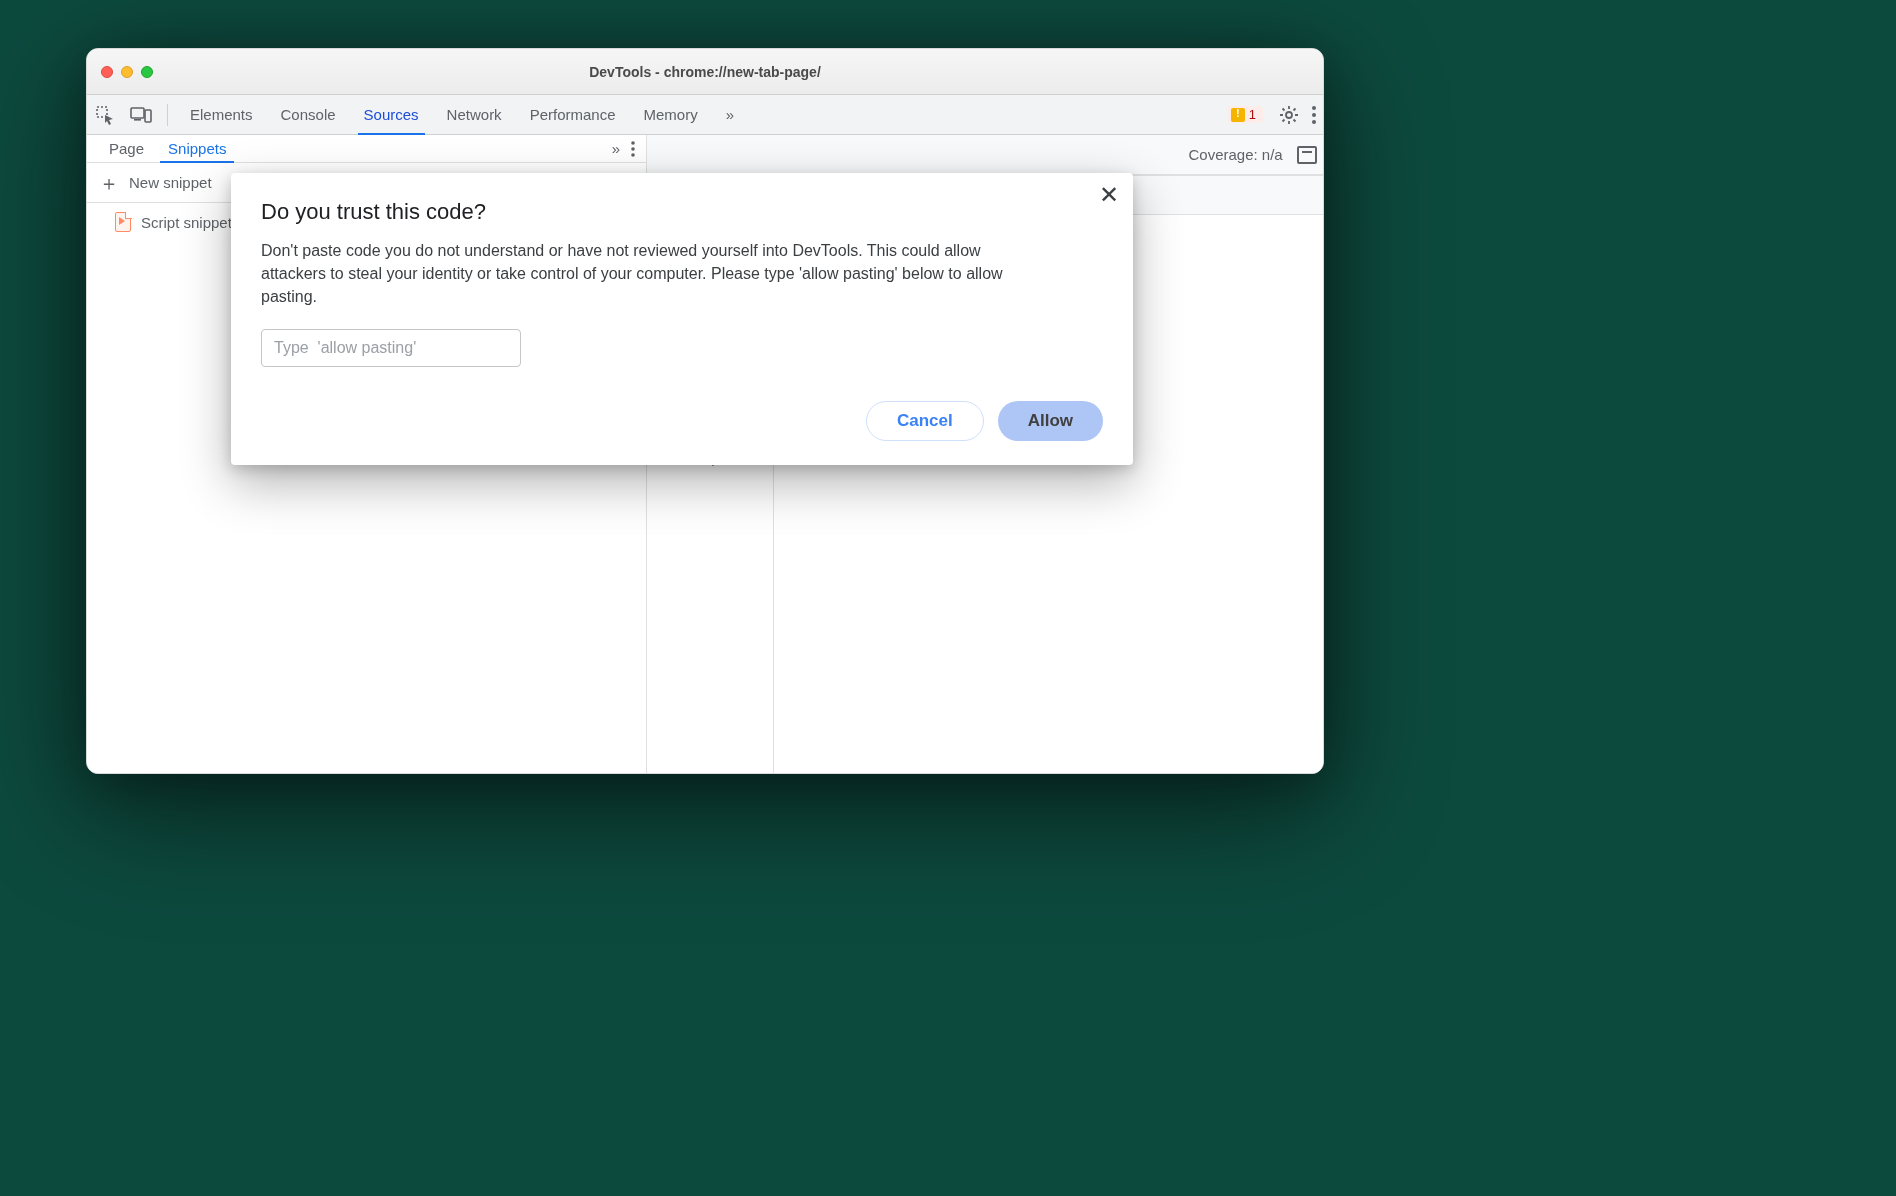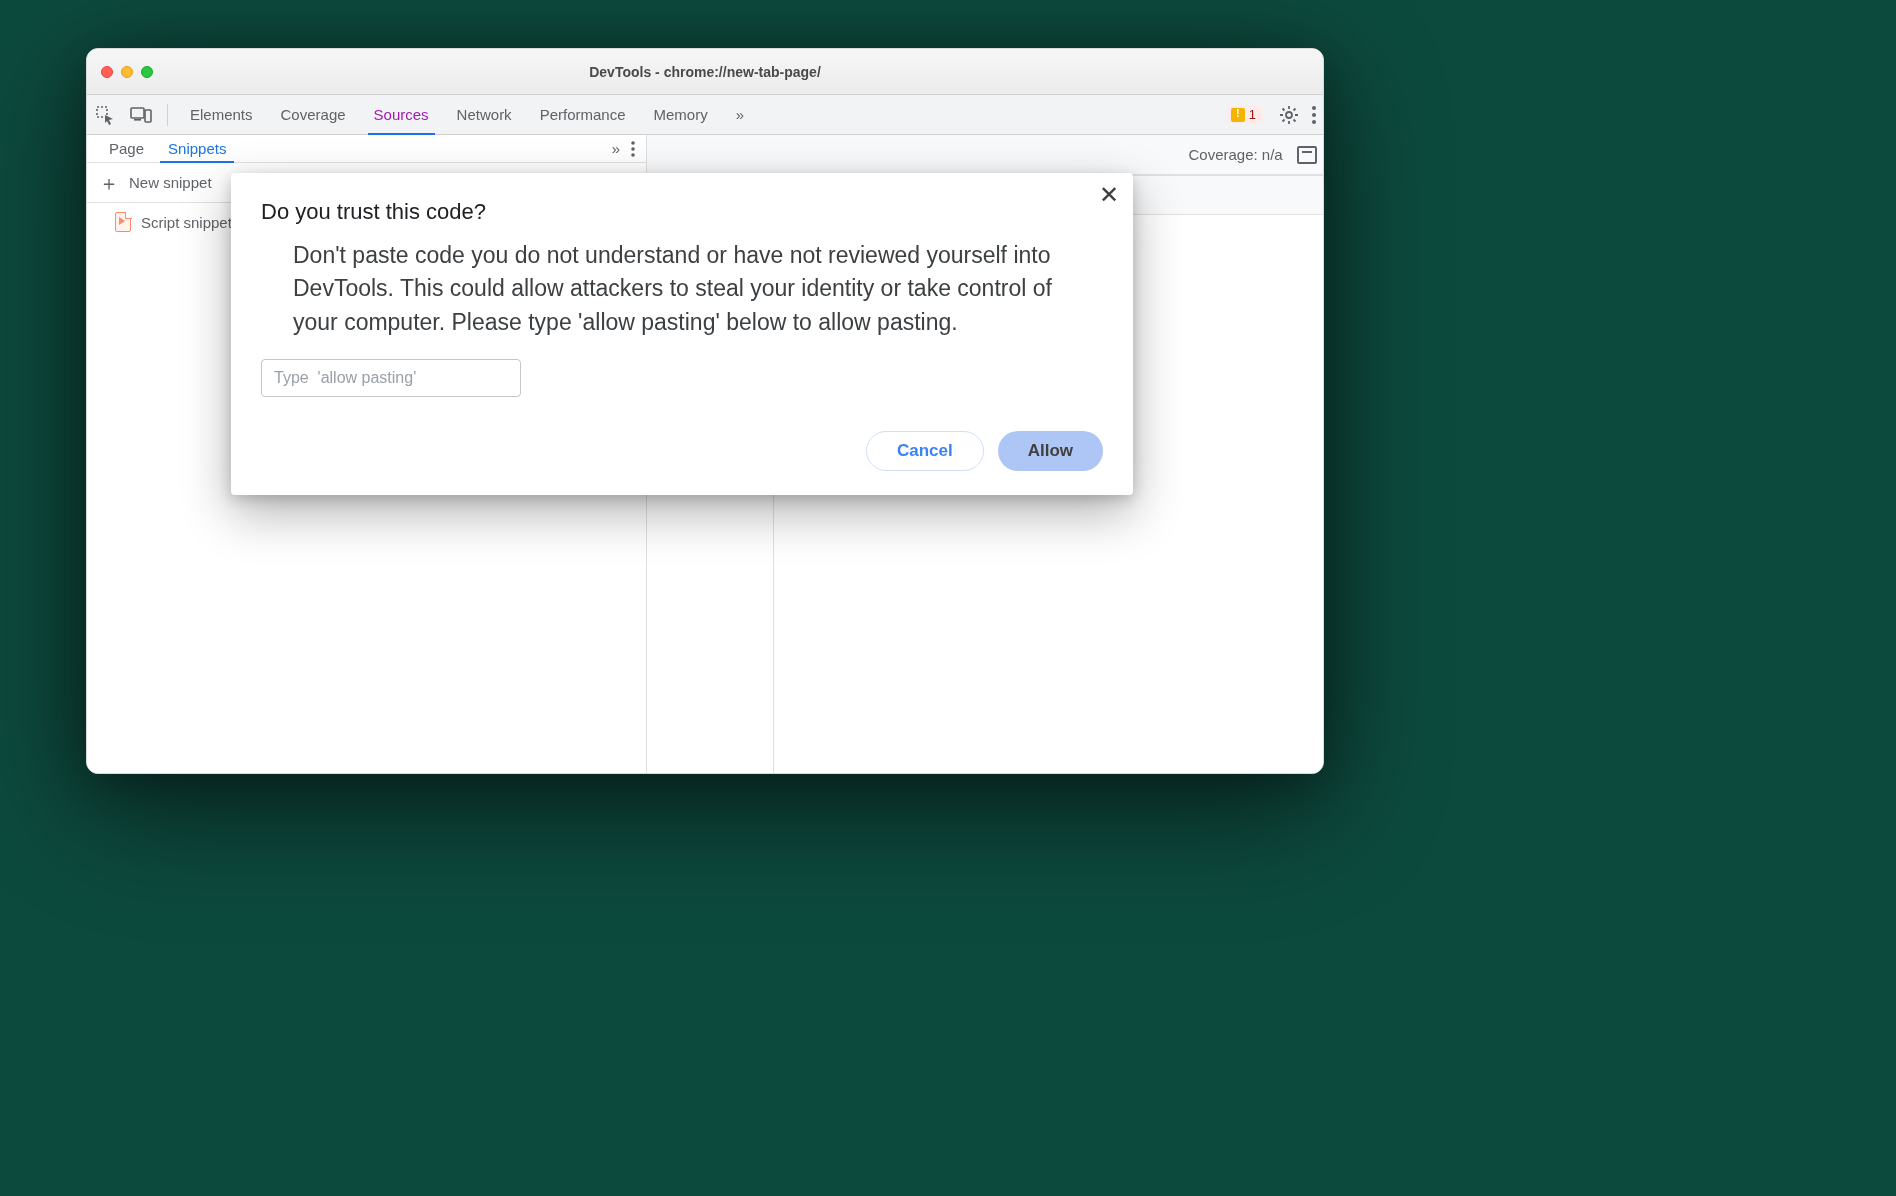--- a/index.html
+++ b/index.html
@@ -60,21 +60,21 @@
     display:flex; align-items:center; justify-content:center;
     color:#5f6368;
   }
   .tabstrip .divider { width:1px; height:22px; background:#d0d0d0; margin:0 8px;}
   .tabstrip .tab {
     padding:0 14px; height:100%;
     display:flex; align-items:center;
     color:#5f6368; cursor:default;
     position:relative;
   }
-  .tabstrip .tab.active { color:#a21caf; }
+  .tabstrip .tab.active { color:#1d4ed8; }
   .tabstrip .tab.active::after{
     content:""; position:absolute; bottom:-1px; left:8px; right:8px;
     height:2px; background:#1a73e8;
   }
   .tabstrip .spacer{flex:1;}
   .tabstrip .warn-badge{
     display:flex; align-items:center; gap:4px;
     background:#fdecea; color:#a50e0e;
     font-size:13px; padding:1px 7px 1px 4px; border-radius:4px;
     margin-right:10px;
@@ -183,23 +183,22 @@
   }
   .dialog-wrap .close{
     position:absolute; right:14px; top:10px;
     font-size:24px; color:#3c4043; line-height:1;
     cursor:pointer;
   }
   .dialog-wrap h2{
     font-size:22px; font-weight:400; color:#202124; margin-bottom:14px;
   }
   .dialog-wrap p{
-    font-size:23px; color:#3c4043; line-height:1.45; margin-bottom:20px;
+    font-size:16px; color:#3c4043; line-height:1.45; margin-bottom:20px;
     max-width:760px;
-    margin-left:32px;
   }
   .dialog-wrap input{
     width:260px; height:38px;
     border:1px solid #c6c6c6; border-radius:4px;
     padding:0 12px; font-size:16px; color:#3c4043;
     background:#fff;
   }
   .dialog-wrap input::placeholder{color:#9aa0a6;}
   .dialog-actions{
     display:flex; justify-content:flex-end; gap:14px; margin-top:34px;
@@ -247,21 +246,21 @@
             <rect x="4" y="13" width="7" height="1.6" fill="#5f6368"></rect>
             <rect x="15" y="4" width="6" height="12" rx="1" fill="none" stroke="#5f6368" stroke-width="1.6"></rect>
           </svg>
       </div>
       <div class="divider"></div>
 
       <div class="tab">
           <span>Elements</span>
         </div>
       <div class="tab">
-          <span>Coverage</span>
+          <span>Console</span>
         </div>
       <div class="tab active">
           <span>Sources</span>
         </div>
       <div class="tab">
           <span>Network</span>
         </div>
       <div class="tab">
           <span>Performance</span>
         </div>

